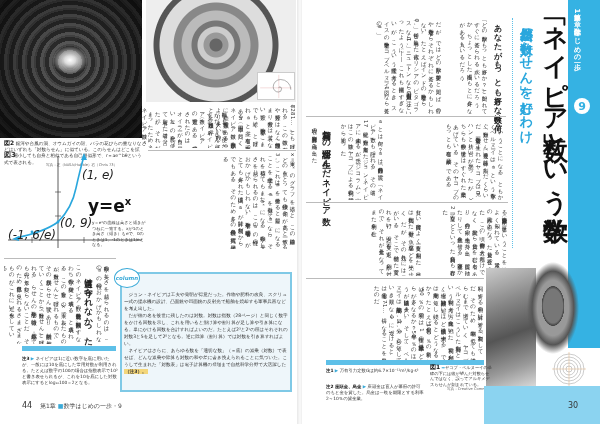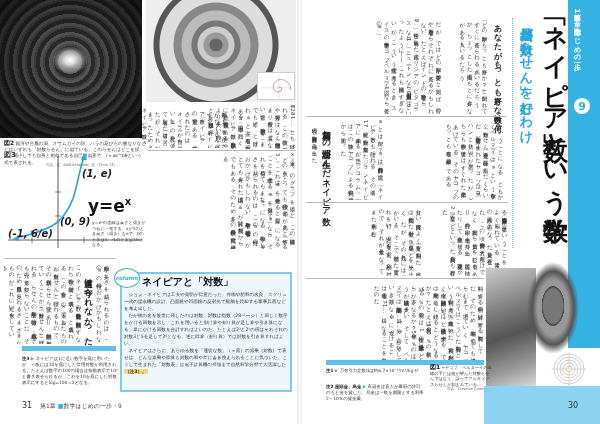--- a/index.html
+++ b/index.html
@@ -33,21 +33,21 @@
   .caption { position: absolute; font-size: 4.6px; line-height: 6.2px; color: #333; }
   .caption .tag { font-weight: bold; color: #111; font-size: 6px; }
   .credit { position: absolute; font-size: 3.6px; color: #666; }
 
   
   .fig3 { position: absolute; left: 4px; top: 152px; width: 140px; height: 100px; }
   .fig3-label { position: absolute; left: 4px; top: 150px; font-size: 7px; font-weight: bold; color: #333; }
   .eq { position: absolute; left: 88px; top: 196px; font-size: 17px; font-weight: bold; font-family: "DejaVu Sans", sans-serif; color: #111; }
   .eq sup { font-size: 10px; }
   .fig3-note { position: absolute; left: 92px; top: 220px; width: 56px; font-size: 4.2px; line-height: 5.6px; color: #333; }
-  .pt { position: absolute; font-size: 10px; font-style: italic; color: #222; font-weight: bold; }
+  .pt { position: absolute; font-size: 12px; font-style: italic; color: #222; }
 
   
   .column-box { position: absolute; left: 120px; top: 272px; width: 172px; height: 120px;
                 border: 2px solid #7fc9e6; background: #eef6fa; }
   .column-badge { position: absolute; left: 114px; top: 268px; width: 26px; height: 20px; border-radius: 50%;
                   background: #fff; border: 1.5px solid #3aaad8; font-size: 5.5px; font-weight: bold; color: #3aaad8;
                   display:flex; align-items:center; justify-content:center; font-style: italic; }
   .column-title { position: absolute; left: 142px; top: 275px; font-size: 10px; font-weight: bold; color: #111; }
   .column-body { position: absolute; left: 124px; top: 291px; width: 164px; font-size: 4.6px; line-height: 7px; color: #333; }
   .column-body p { text-indent: 1em; }
@@ -143,33 +143,32 @@
   <div class="hrule" style="left:4px; top:258px; width:112px;"></div>
 
   <div class="vcol" style="left:96px; top:262px; width:14px; height:80px;">数学の美しさを感じられるのは、このeの特性のおかげかもしれない。数学者や物理学者にeがとても好まれた理由は、eが計算に便利だからでもある。そのため多くの自然科学の方程式に登場する。</div>
   <div class="vhead" style="left:84px; top:272px; font-size:8.5px; line-height:10px;">遺言は守られなかった</div>
   <div class="vcol" style="left:4px; top:262px; width:78px; height:82px;">
     <span>このネイピア数の数学的意味を「指数関数」、すなわち数字の何乗かと表現する。と表現される。この数をeのx乗で表したものが「対数らせん」と呼ばれるもので、その形状が「らせん状」であり、対数的に拡大していくことから「対数らせん」と呼ばれる。</span><span>らせんの数学的な特徴は、拡大・縮小しても元の形と変わらないことだ。そのため自然界に見られるさまざまなものがこれに近い形をしている。</span>
   </div>
 
   <div class="column-box"></div>
   <div class="column-badge">column</div>
-  <div class="column-title">ネイピアと「対数」</div>
   <div class="column-body">
     <p>ジョン・ネイピアは工夫や発明が得意だった。作物や肥料の改良、スクリュー式の揚水機の設計、凸面鏡や凹面鏡の反射光で船舶を焼却する軍事兵器などを考え出した。</p>
     <p>だが彼の名を後世に残したのは対数。対数は指数（28ページ）と同じく数字をかける回数を示し、これを用いると掛け算や割り算が足し算や引き算になる。単にかける回数を合計すればよいのだ。たとえば2³と2⁵の積はそれぞれの対数3と5を足して2⁸となる。逆に除算（割り算）では対数を引き算すればよい。</p>
     <p><span>ネイピアはさらに、あらゆる数を「適切な数」（＝底）の累乗（対数）で表せば、どんな累乗や除算も対数の和や差に書き換えられることに気づいた。こうして生まれた「対数表」は電子計算機の登場まで自然科学分野で大活躍した</span><span class="note-ref">（注3）。</span></p>
   </div>
 
   <div class="blue-bar" style="left:22px; top:346px; width:94px;"></div>
   <div class="footnote" style="left:22px; top:356px; width:96px;">
     <span class="lbl">注3</span><span class="arrow"> ▶ </span><span>ネイピアは1に近い数字を底に用いたが、一般には10を底にした常用対数が利用される。たとえば数字の100の場合は指数表示で10²と書き表せられるが、これを10を底にした対数表示にするとlog₁₀100＝2となる。</span>
   </div>
 
-  <div class="folio" style="left:22px;">31</div>
+  <div class="folio" style="left:22px;">44</div>
   <div class="folio-run" style="left:40px;">
     <span>第1章</span><span class="sq"> ■</span><span>数学はじめの一歩・9</span>
   </div>
 </div>
 
 <div class="gutter"></div>
 
 <div class="page page-right"></div>
 
 <div class="side-band"></div>

